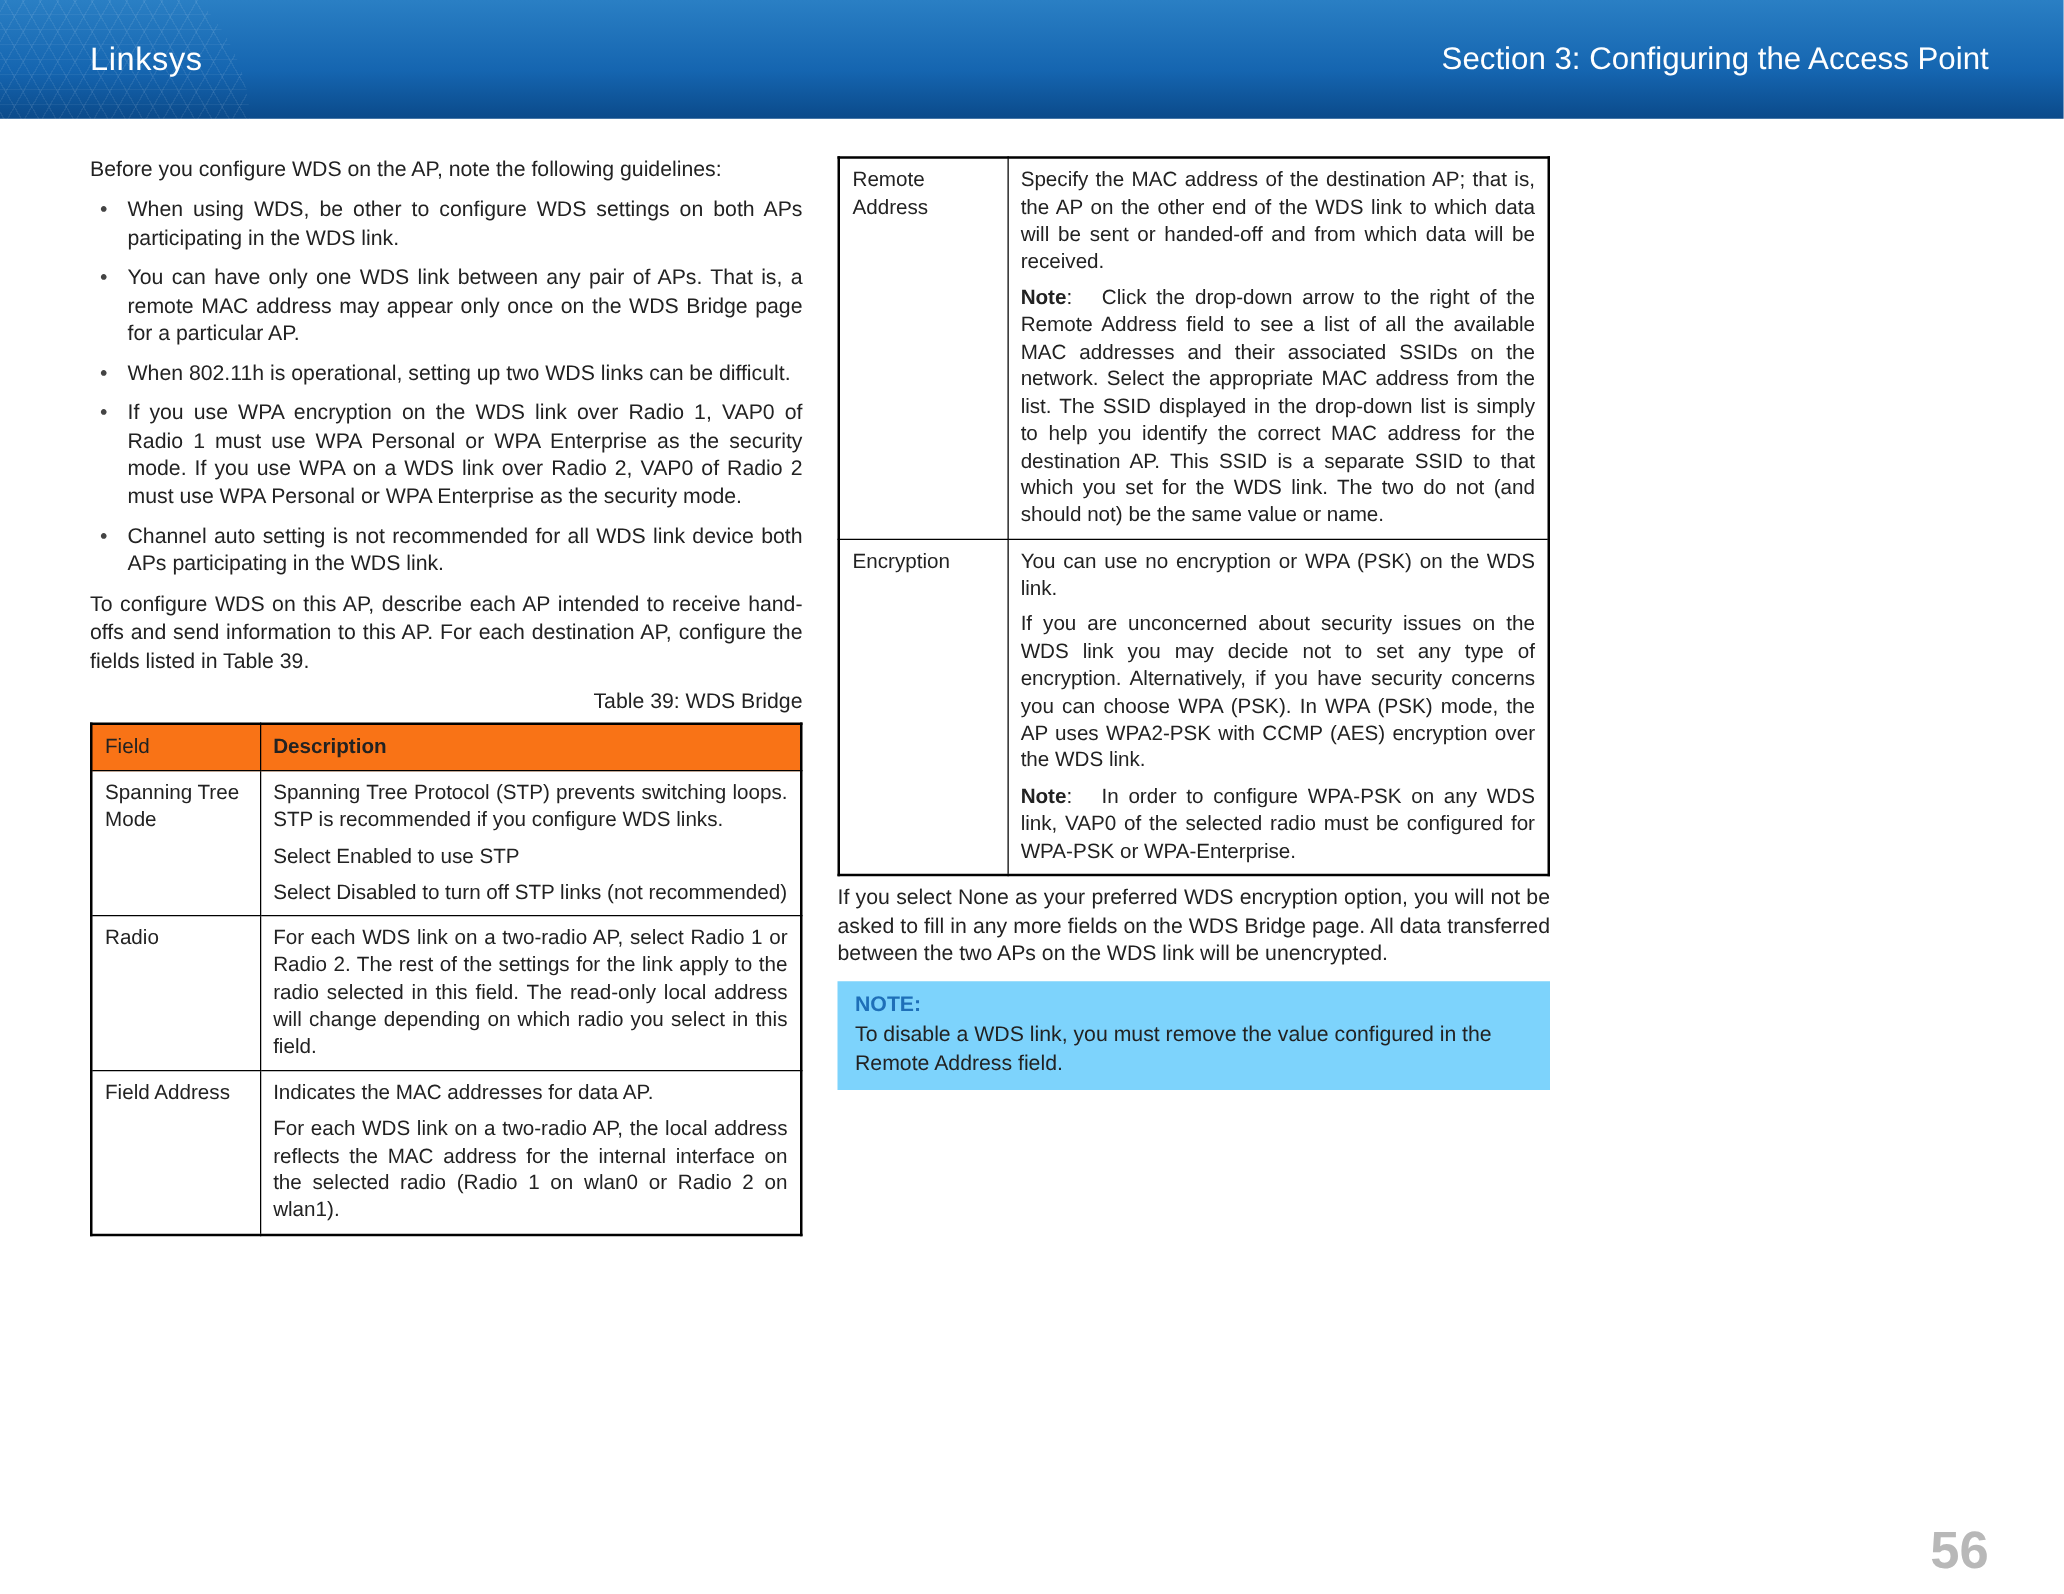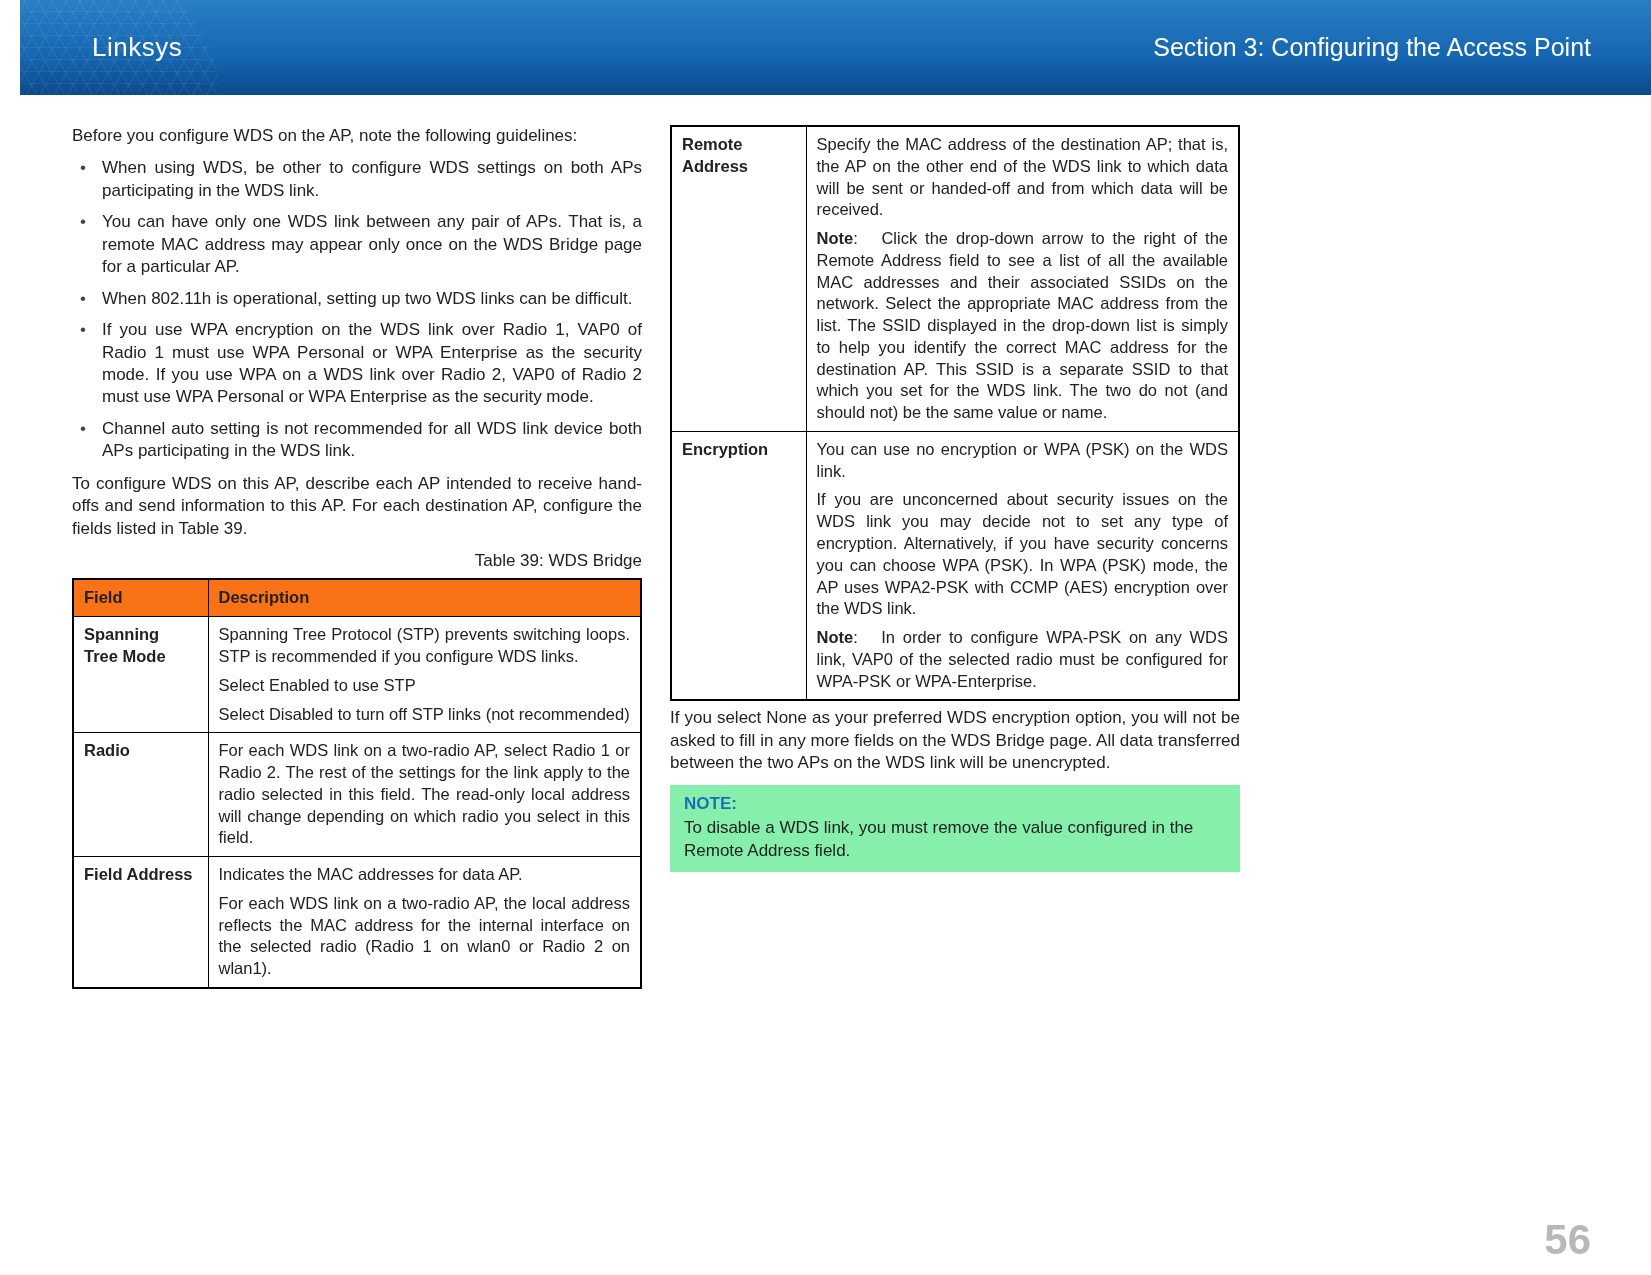--- a/index.html
+++ b/index.html
@@ -14,21 +14,20 @@
     .header {
       height: 95px;
       background: linear-gradient(180deg, #2a7fc4 0%, #1565b0 60%, #0b4a8a 100%);
       position: relative;
       overflow: hidden;
       display: flex;
       align-items: center;
       justify-content: space-between;
       padding: 0 60px 0 72px;
       color: #fff;
-      margin-left: 20px;
     }
     .header::before {
       content: '';
       position: absolute;
       left: -80px;
       top: -40px;
       width: 280px;
       height: 280px;
       background:
         repeating-linear-gradient(60deg, rgba(255,255,255,0.15) 0 1px, transparent 1px 12px),
@@ -99,28 +98,28 @@
       padding: 7px 10px;
       vertical-align: top;
       text-align: left;
     }
     table.wds th {
       font-weight: 700;
       background: #f97316;
     }
     table.wds .field-col {
       width: 135px;
-      font-weight: 700;
+      font-weight: 400;
       margin-left: 43px;
     }
     .desc p { margin-bottom: 7px; text-align: justify; }
     .desc p:last-child { margin-bottom: 0; }
     .note-label { font-weight: 700; }
     .note-box {
-      background: #86efac;
+      background: #7dd3fc;
       padding: 8px 14px 10px 14px;
       margin-top: 6px;
       font-size: 17px;
     }
     .note-box .note-head {
       color: #1e6fb8;
       font-weight: 700;
       margin-bottom: 2px;
     }
     .page-number {

